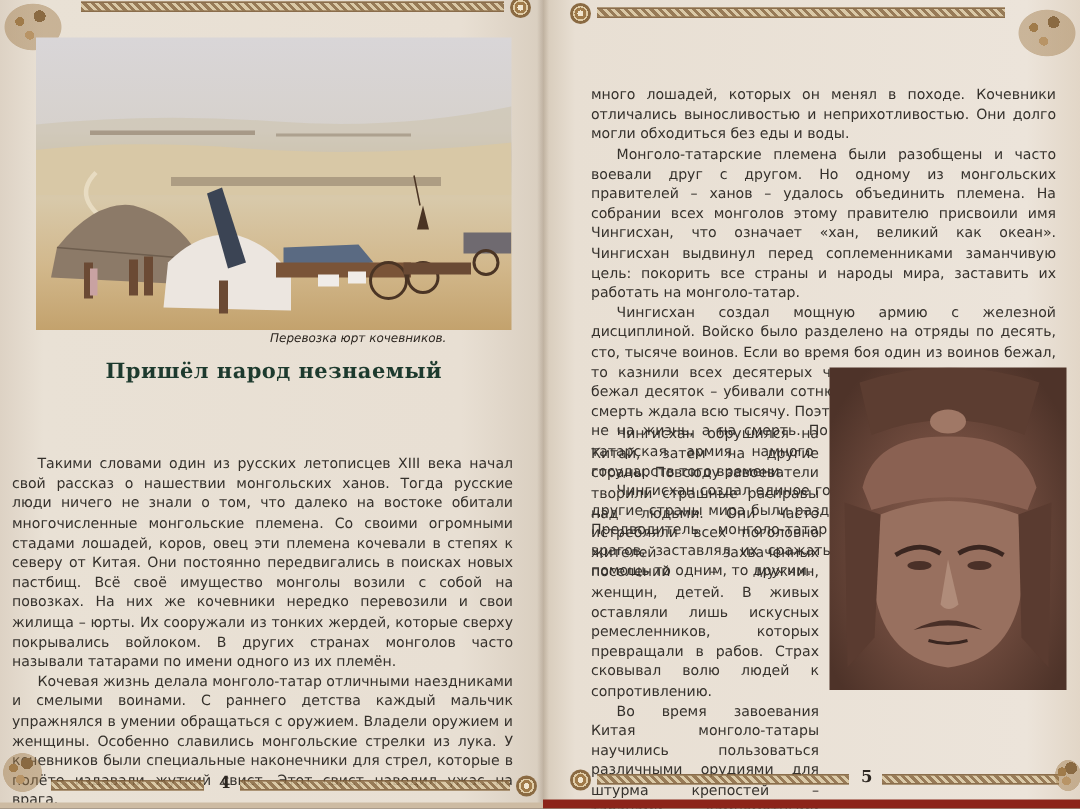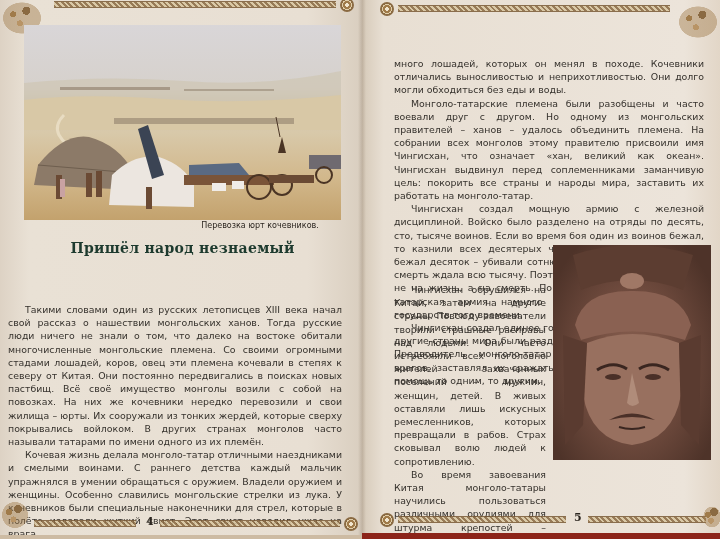--- a/index.html
+++ b/index.html
@@ -56,22 +56,22 @@
   }
 
   
   .figure-yurt {
     position: absolute; left: 24px; top: 25px; width: 317px; height: 195px;
     overflow: hidden;
     background: linear-gradient(180deg, #d9d6d8 0%, #d6d1cc 32%, #cdc2ae 40%, #d8c9aa 55%, #d2b88c 78%, #c3a26d 100%);
   }
   .figure-yurt svg { position: absolute; left: 0; top: 0; }
   .caption {
-    position: absolute; font-family: "DejaVu Sans", sans-serif; 
-    font-size: 8px; color: #2c2620; text-align: center;
+    position: absolute; font-family: "DejaVu Sans", sans-serif; font-style: italic;
+    font-size: 8px; color: #2c2620; text-align: left;
   }
 
   .figure-relief {
     position: absolute; left: 553px; top: 245px; width: 158px; height: 215px;
     overflow: hidden;
     background: radial-gradient(ellipse at 50% 55%, #8c6252 0%, #6e4a3d 45%, #4e3329 85%);
   }
 
   
   .chapter-title {

